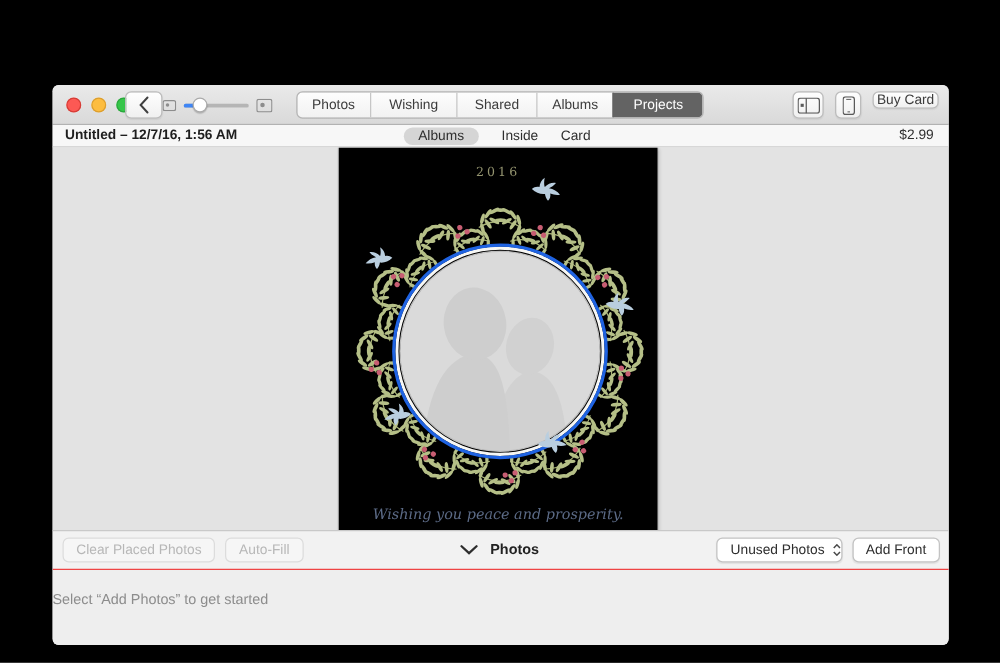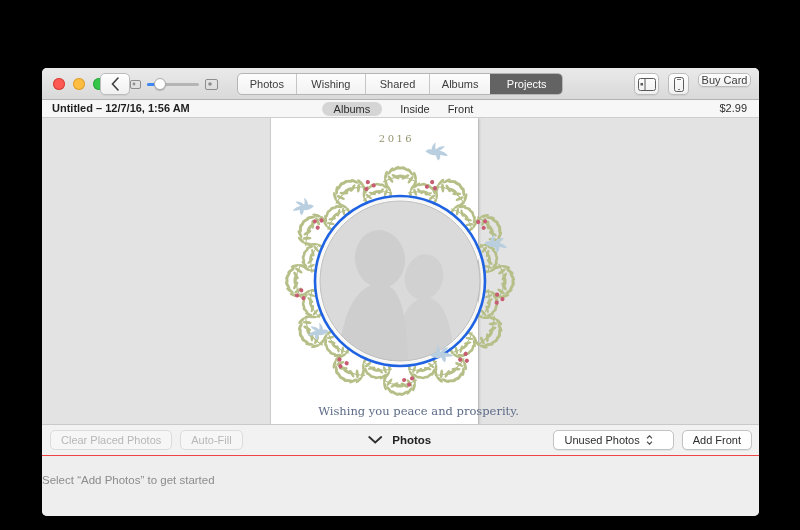--- a/index.html
+++ b/index.html
@@ -50,46 +50,46 @@
                 font-size:11px; font-weight:bold; color:#1e1e1e; }
   .views { position:absolute; left:50%; transform:translateX(-52%); height:100%;
            display:flex; align-items:center; gap:18px; }
   .view { font-size:11px; color:#2e2e2e; }
   .view.pill { background:#d5d5d5; border-radius:9px; padding:1px 12px; }
   .price { position:absolute; right:12px; top:0; line-height:17px;
            font-size:11px; color:#2e2e2e; }
 
   
   .canvas { position:relative; height:306px; background:#e3e3e3; overflow:hidden; }
-  .card { position:absolute; left:229px; top:0; width:207px; height:320px;
-          background:#ffffff;
-          box-shadow:0 0 0 1px rgba(0,0,0,.07), 1px 1px 3px rgba(0,0,0,.18);padding-left:44px; }
+  .card { position:absolute; left:229px; top:0; width:255px; height:320px;
+          background:#000000;
+          box-shadow:0 0 0 1px rgba(0,0,0,.07), 1px 1px 3px rgba(0,0,0,.18); }
   .year { margin-top:15px; text-align:center; font-family:"DejaVu Serif",serif;
           font-size:10px; letter-spacing:2.5px; color:#94946f; }
   .wreath { position:absolute; left:0; top:0; }
   .greeting { position:absolute; top:286px; width:100%; text-align:center;
-              font-family:"DejaVu Serif",serif; 
+              font-family:"DejaVu Serif",serif; font-style:italic;
               font-size:11.5px; color:#5c6b87; }
   .photo-hit { position:absolute; left:49px; top:83px; width:160px; height:160px;
                border-radius:50%; }
 
   
   .drawer-head { position:relative; height:32px; background:#f2f2f2;
                  border-top:1px solid #c9c9c9; border-bottom:1px solid #ef4444; }
   .dh-left { position:absolute; left:8px; top:5px; display:flex; gap:8px; }
   .dbtn { font-size:11px; border-radius:5px; padding:0 10px; height:20px;
           display:flex; align-items:center; }
   .dbtn.disabled { background:#f6f6f6; border:1px solid #dcdcdc; color:#b7b7b7; }
   .dbtn.enabled { background:#fff; border:1px solid #c3c3c3; color:#2d2d2d;
                   box-shadow:0 1px 1px rgba(0,0,0,.07); }
   .dh-center { position:absolute; left:50%; transform:translateX(-52%);
                height:100%; display:flex; align-items:center; gap:10px; }
   .dh-center .lbl { font-size:11.5px; font-weight:600; color:#222; }
   .dh-right { position:absolute; right:7px; top:5px; display:flex; gap:8px; }
-  .popup { gap:6px; padding-right:20px; }
+  .popup { gap:6px; padding-right:0; }
   .drawer-body { position:relative; height:60px; background:#eeeeee; }
   .hint { position:absolute; top:18px; width:100%; 
           font-size:11.5px; color:#8c8c8c; }
 </style>
 </head>
 <body>
 
 <div class="window">
 
   <div class="toolbar">
@@ -145,21 +145,21 @@
       </div>
       <div class="tbtn buy-btn">Buy Card</div>
     </div>
   </div>
 
   <div class="subheader">
     <div class="proj-title">Untitled – 12/7/16, 1:56 AM</div>
     <div class="views">
       <span class="view pill">Albums</span>
       <span class="view">Inside</span>
-      <span class="view">Front</span>
+      <span class="view">Card</span>
     </div>
     <div class="price">$2.99</div>
   </div>
 
   <div class="canvas">
     <div class="card">
       <div class="year">2016</div>
 
       <svg class="wreath" width="258" height="306" viewBox="0 0 258 306">
         <defs>

